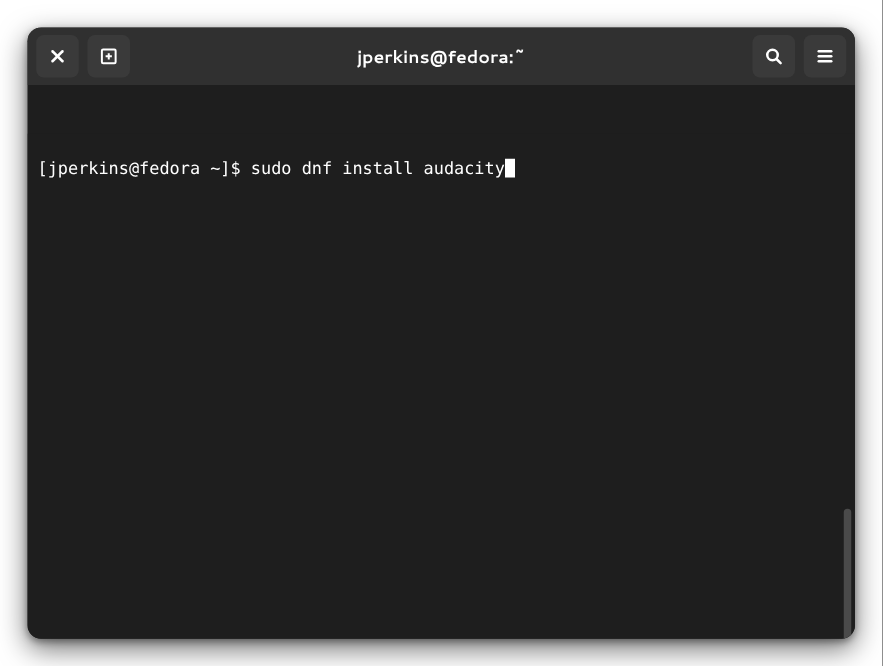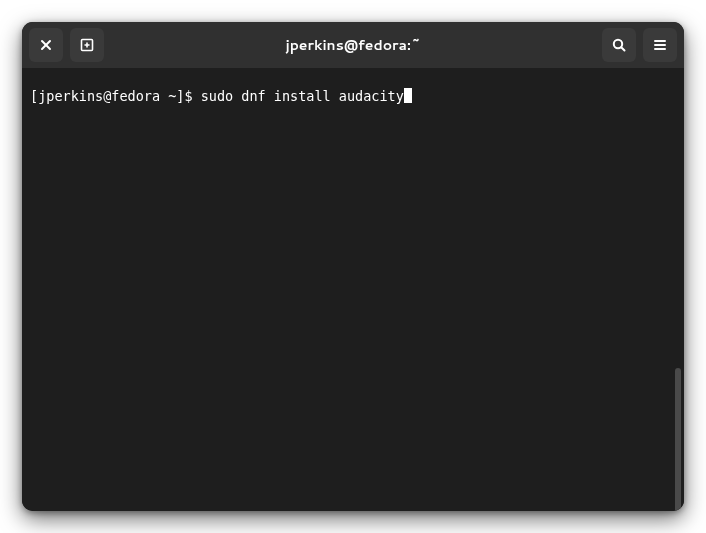--- a/index.html
+++ b/index.html
@@ -19,20 +19,21 @@
       top: 22px;
       left: 22px;
       width: 662px;
       height: 489px;
       background: #1e1e1e;
       border-radius: 11px;
       box-shadow: 0 8px 22px rgba(0,0,0,0.55), 0 2px 6px rgba(0,0,0,0.35);
       overflow: hidden;
       display: flex;
       flex-direction: column;
+      gap: 39px;
     }
     .titlebar {
       height: 46px;
       background: #303030;
       display: flex;
       align-items: center;
       padding: 0 7px;
       flex-shrink: 0;
     }
     .titlebar-left {

